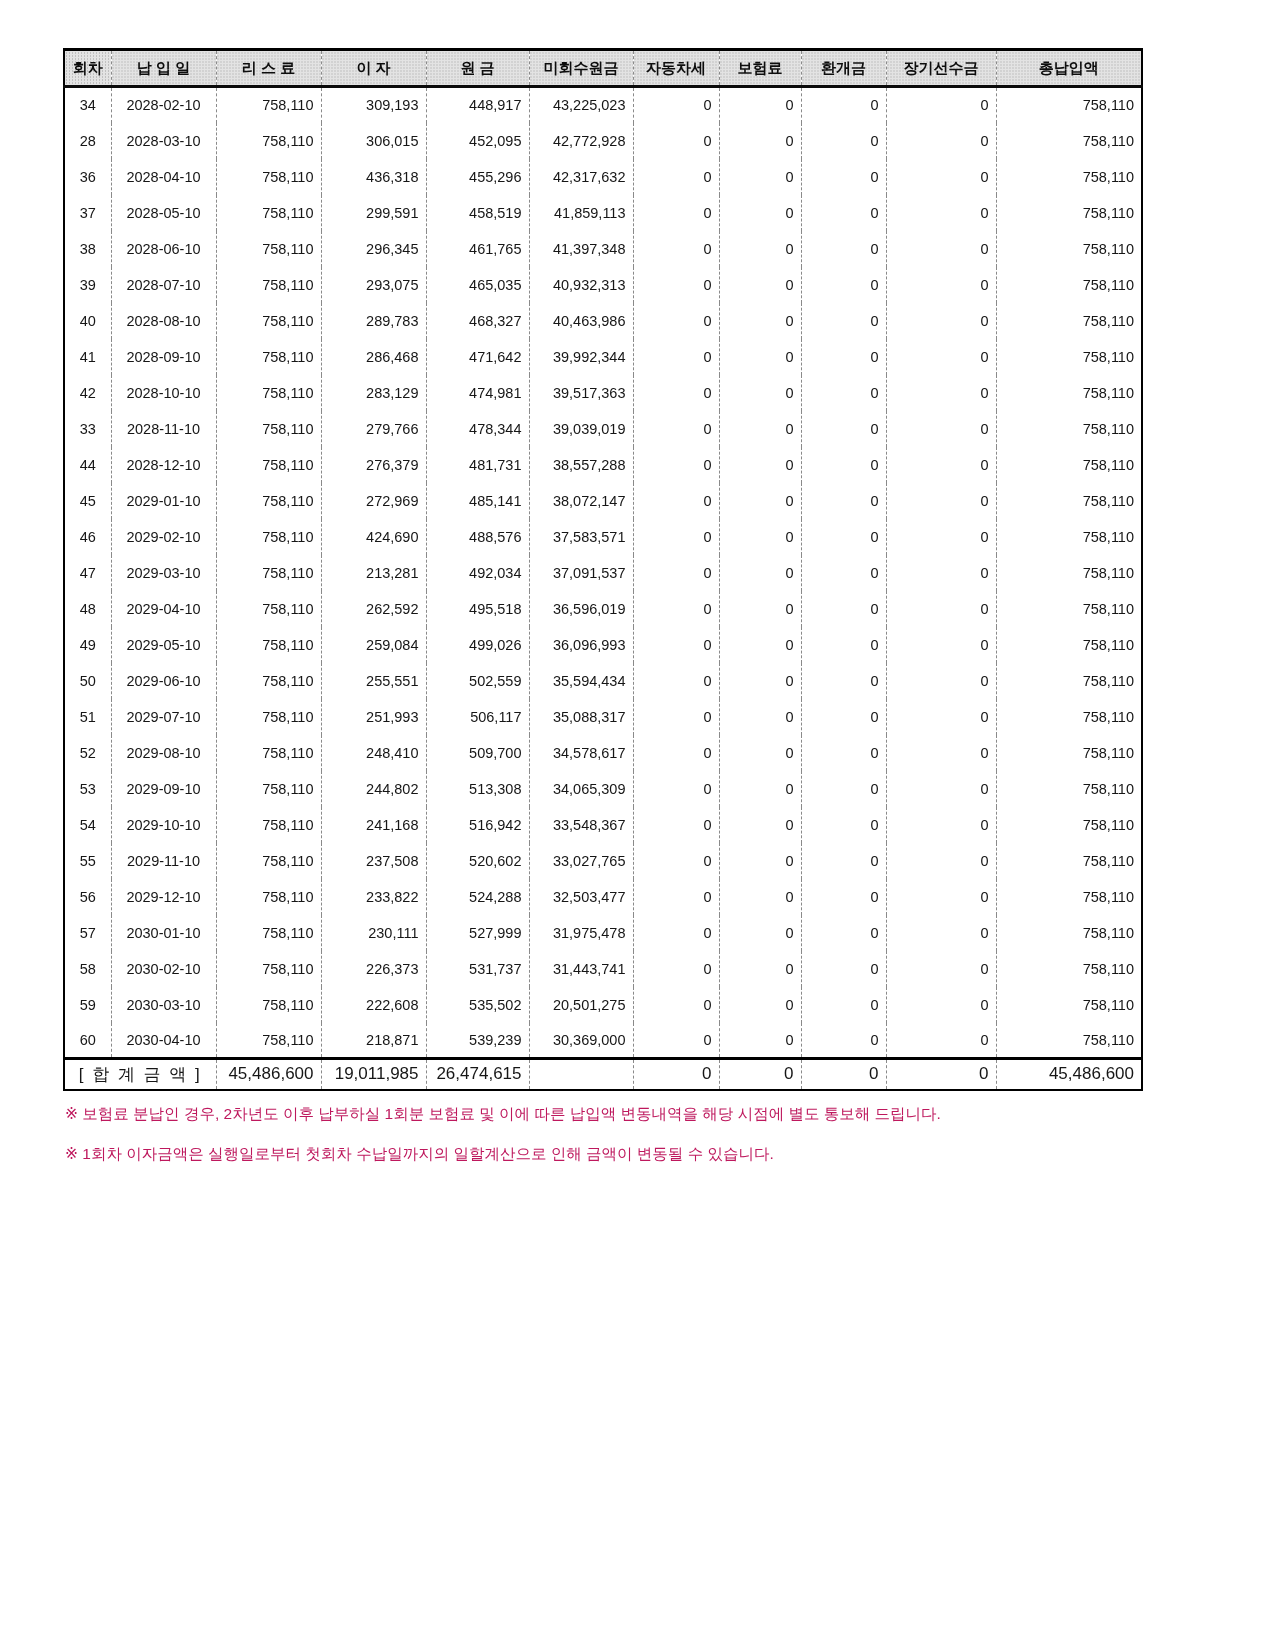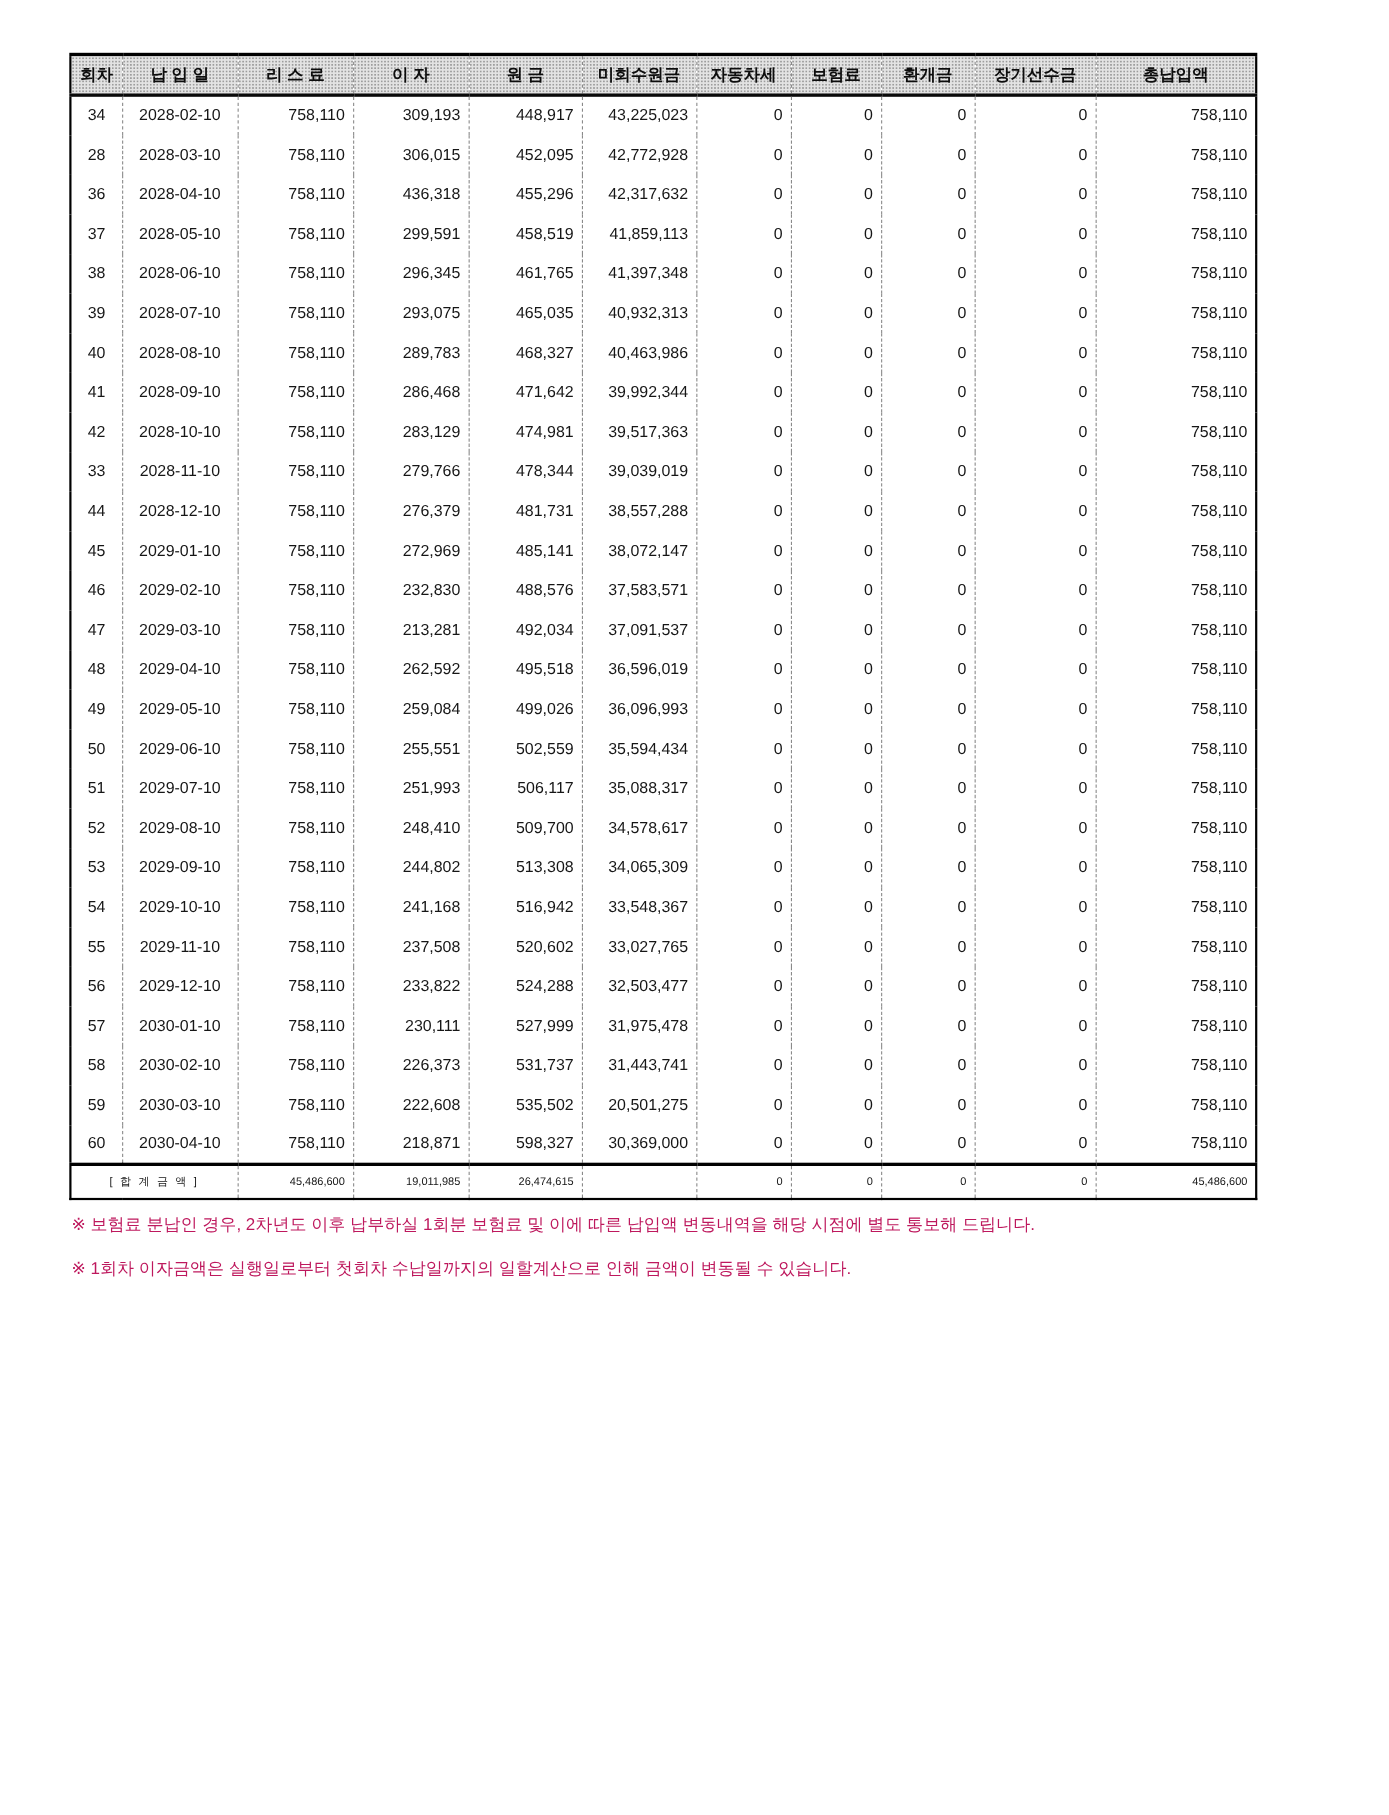--- a/index.html
+++ b/index.html
@@ -29,21 +29,21 @@
     border-top:3px solid #000;
     border-bottom:3px solid #0a0a0a;
     overflow:hidden; white-space:nowrap;
   }
   table.schedule th + th, table.schedule td + td { border-left:1px dashed #8a8a8a; }
   table.schedule tbody td {
     height:36px; font-size:14.5px; vertical-align:middle;
     white-space:nowrap; overflow:hidden; color:#161616;
   }
   table.schedule tfoot td {
-    height:31px; font-size:10px; vertical-align:middle;
+    height:31px; font-size:17px; vertical-align:middle;
     border-top:3px solid #000; white-space:nowrap;
   }
   td.center, th.center { text-align:center; }
   td.num { text-align:right; padding-right:7px; }
   td.total-label { text-align:center; font-size:15px; letter-spacing:2px; }
 
   .footnotes { position:absolute; left:65px; top:1104px; width:1100px; }
   .footnotes p {
     font-size:15.5px; color:#be185d; line-height:20px;
     margin-bottom:20px; white-space:nowrap;
@@ -237,21 +237,21 @@
           <td class="num">0</td>
           <td class="num">0</td>
           <td class="num">0</td>
           <td class="num">0</td>
           <td class="num">758,110</td>
         </tr>
         <tr>
           <td class="center">46</td>
           <td class="center">2029-02-10</td>
           <td class="num">758,110</td>
-          <td class="num">232,830</td>
+          <td class="num">424,690</td>
           <td class="num">488,576</td>
           <td class="num">37,583,571</td>
           <td class="num">0</td>
           <td class="num">0</td>
           <td class="num">0</td>
           <td class="num">0</td>
           <td class="num">758,110</td>
         </tr>
         <tr>
           <td class="center">47</td>
@@ -420,21 +420,21 @@
           <td class="num">0</td>
           <td class="num">0</td>
           <td class="num">0</td>
           <td class="num">758,110</td>
         </tr>
         <tr>
           <td class="center">60</td>
           <td class="center">2030-04-10</td>
           <td class="num">758,110</td>
           <td class="num">218,871</td>
-          <td class="num">598,327</td>
+          <td class="num">539,239</td>
           <td class="num">30,369,000</td>
           <td class="num">0</td>
           <td class="num">0</td>
           <td class="num">0</td>
           <td class="num">0</td>
           <td class="num">758,110</td>
         </tr>
       </tbody>
     <tfoot>
       <tr>

